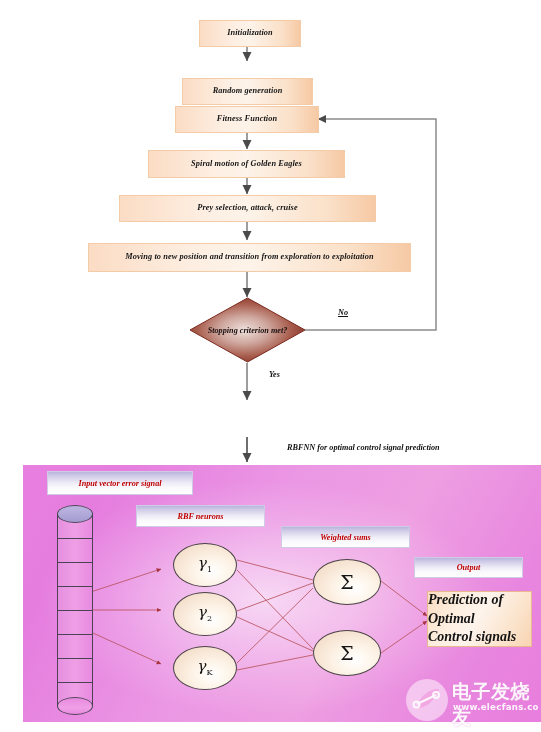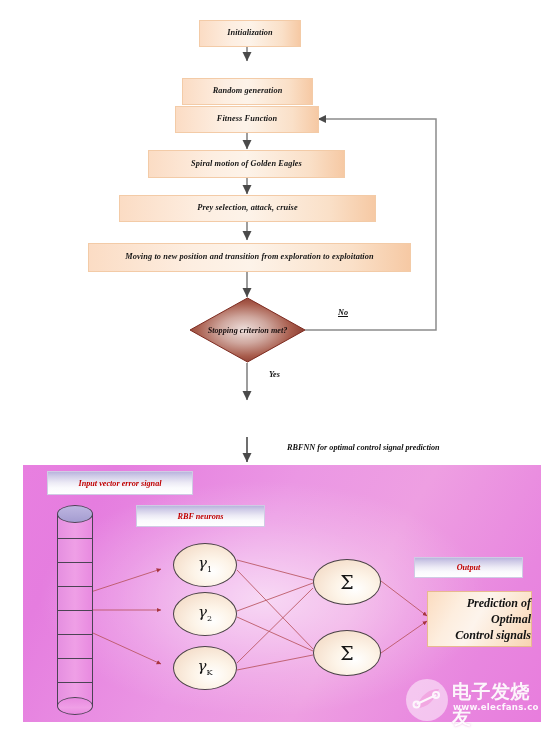--- a/index.html
+++ b/index.html
@@ -59,22 +59,22 @@
     color:#c00000;
     box-sizing:border-box;
     white-space:nowrap;
   }
 
   
   #out-box{
     position:absolute;
     background:linear-gradient(120deg,#fbdcc0 0%,#fdeedf 28%,#fdf4ec 48%,#fbe3cb 78%,#f8d4b2 100%);
     border:1px solid #e8b98f;
-    display:flex;align-items:center;justify-content:center;text-align:right;
-    font-style:italic;font-weight:bold;font-size:12px;color:#121212;
+    display:flex;align-items:center;justify-content:center;text-align:left;
+    font-style:italic;font-weight:bold;font-size:14px;color:#121212;
     line-height:1.35;box-sizing:border-box;
   }
 
   
   .node{
     position:absolute;border-radius:50%;
     background:radial-gradient(ellipse at 62% 66%,#ffffff 0%,#fdf4e8 34%,#f6e2d0 70%,#eed5c0 100%);
     border:1.1px solid #4a4246;
     display:flex;align-items:center;justify-content:center;
     box-sizing:border-box;
@@ -220,20 +220,23 @@
         <line x1="358" y1="188" x2="404" y2="156" marker-end="url(#rah)"></line>
       </g>
     </svg>
 
     <div class="plate" style="left:24px;top:6px;width:146px;height:24px;">
       <span>Input vector error signal</span>
     </div>
     <div class="plate" style="left:113px;top:40px;width:129px;height:22px;">
       <span>RBF neurons</span>
     </div>
+    <div class="plate" style="left:258px;top:61px;width:129px;height:22px;">
+      <span>Weighted sums</span>
+    </div>
     <div class="plate" style="left:391px;top:92px;width:109px;height:21px;">
       <span>Output</span>
     </div>
 
     <div class="node" style="left:150px;top:78px;width:64px;height:44px;">
       <span>γ<sub>1</sub></span>
     </div>
     <div class="node" style="left:150px;top:127px;width:64px;height:44px;">
       <span>γ<sub>2</sub></span>
     </div>

